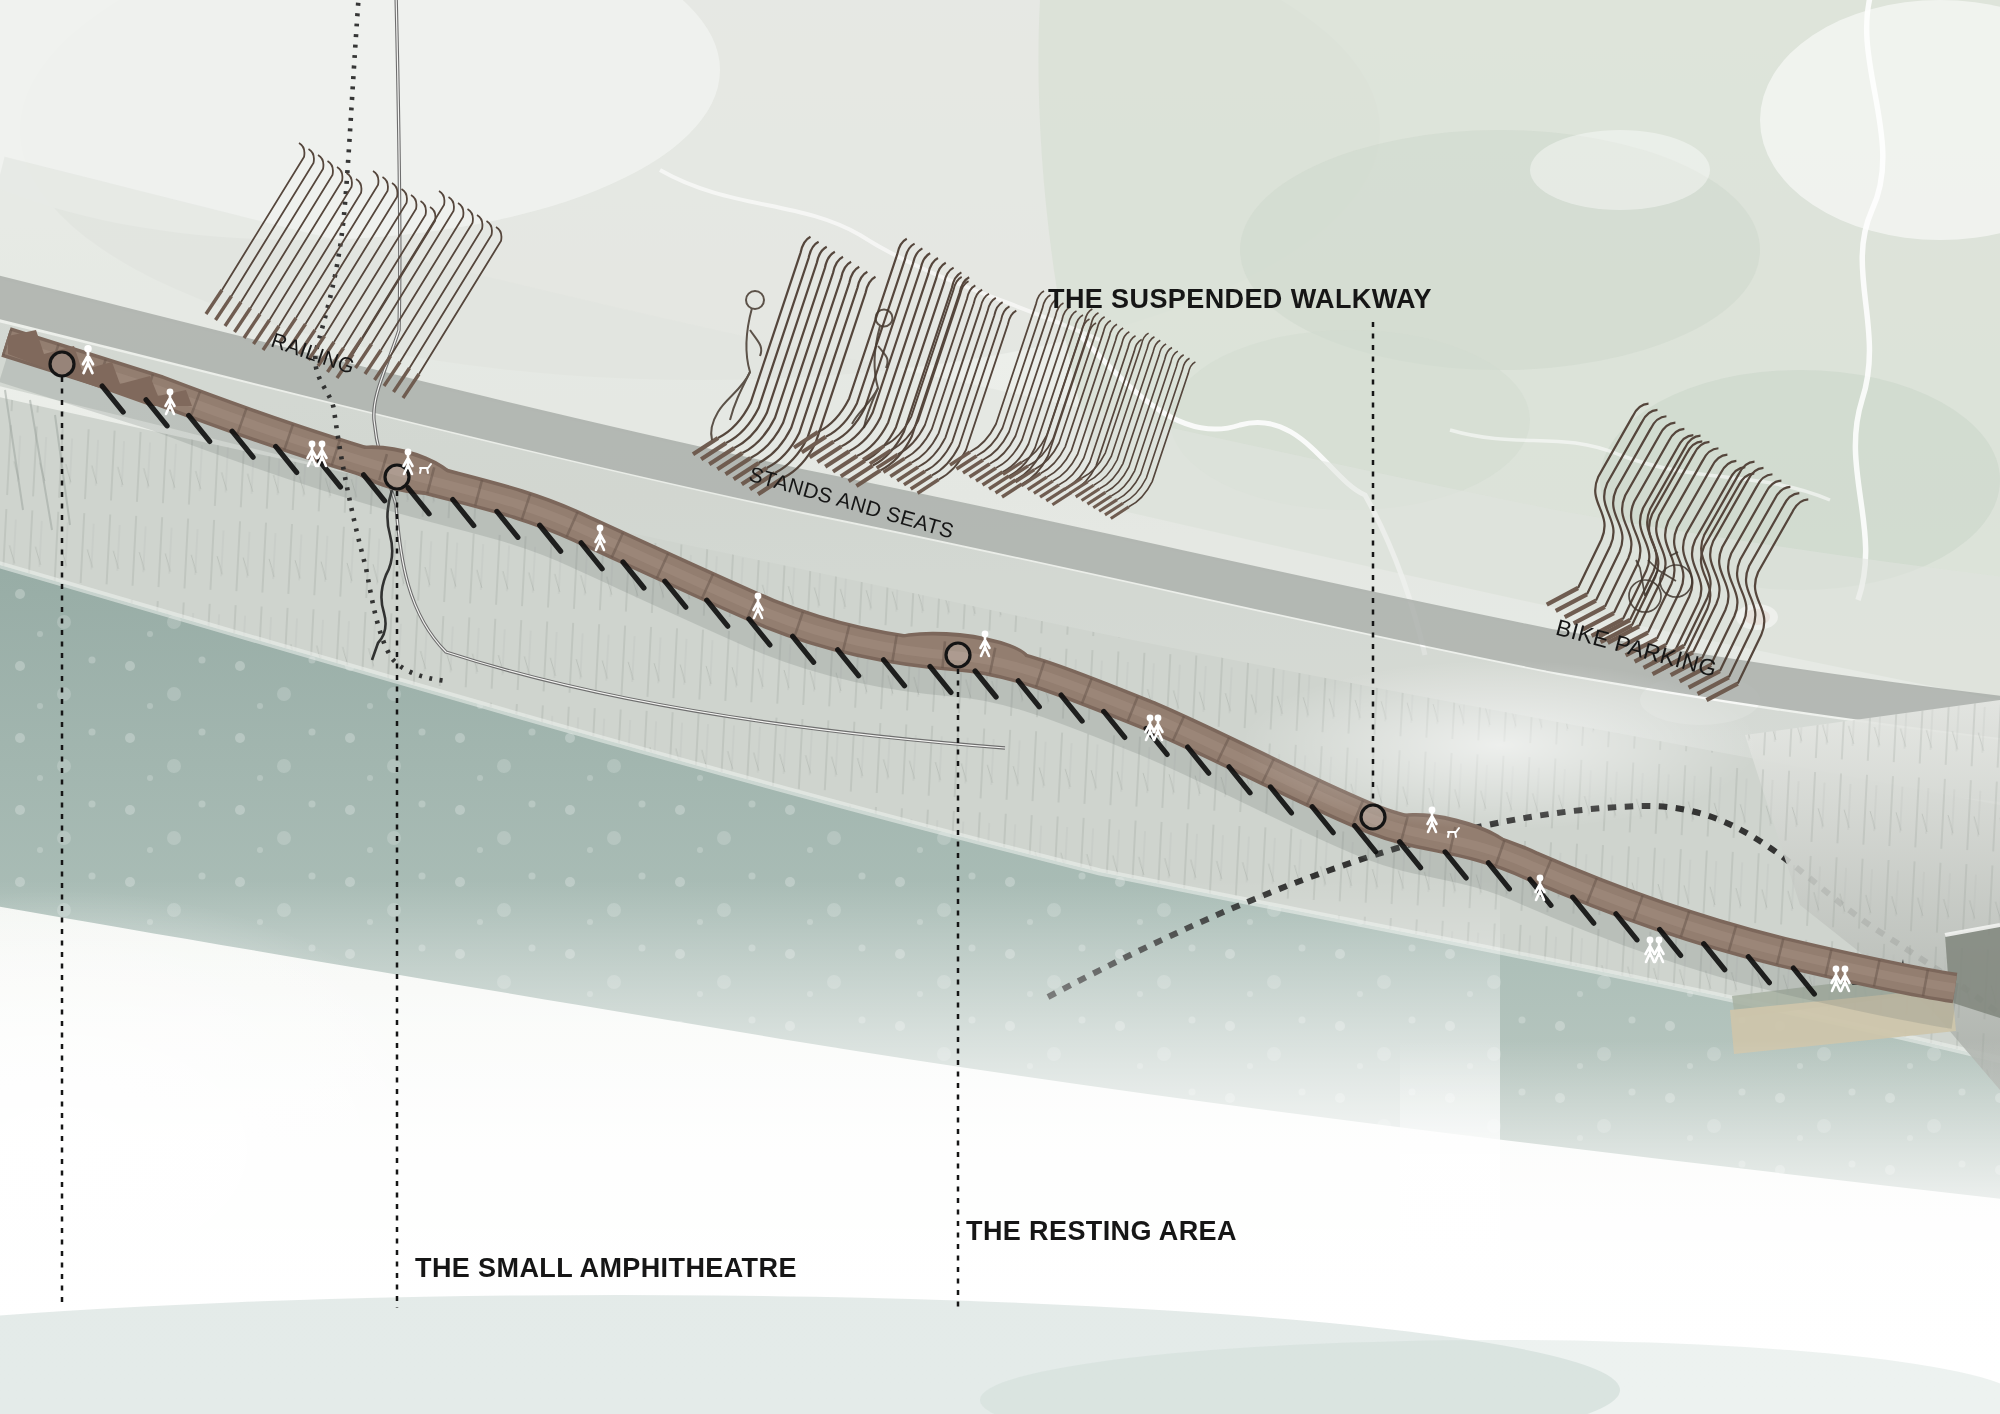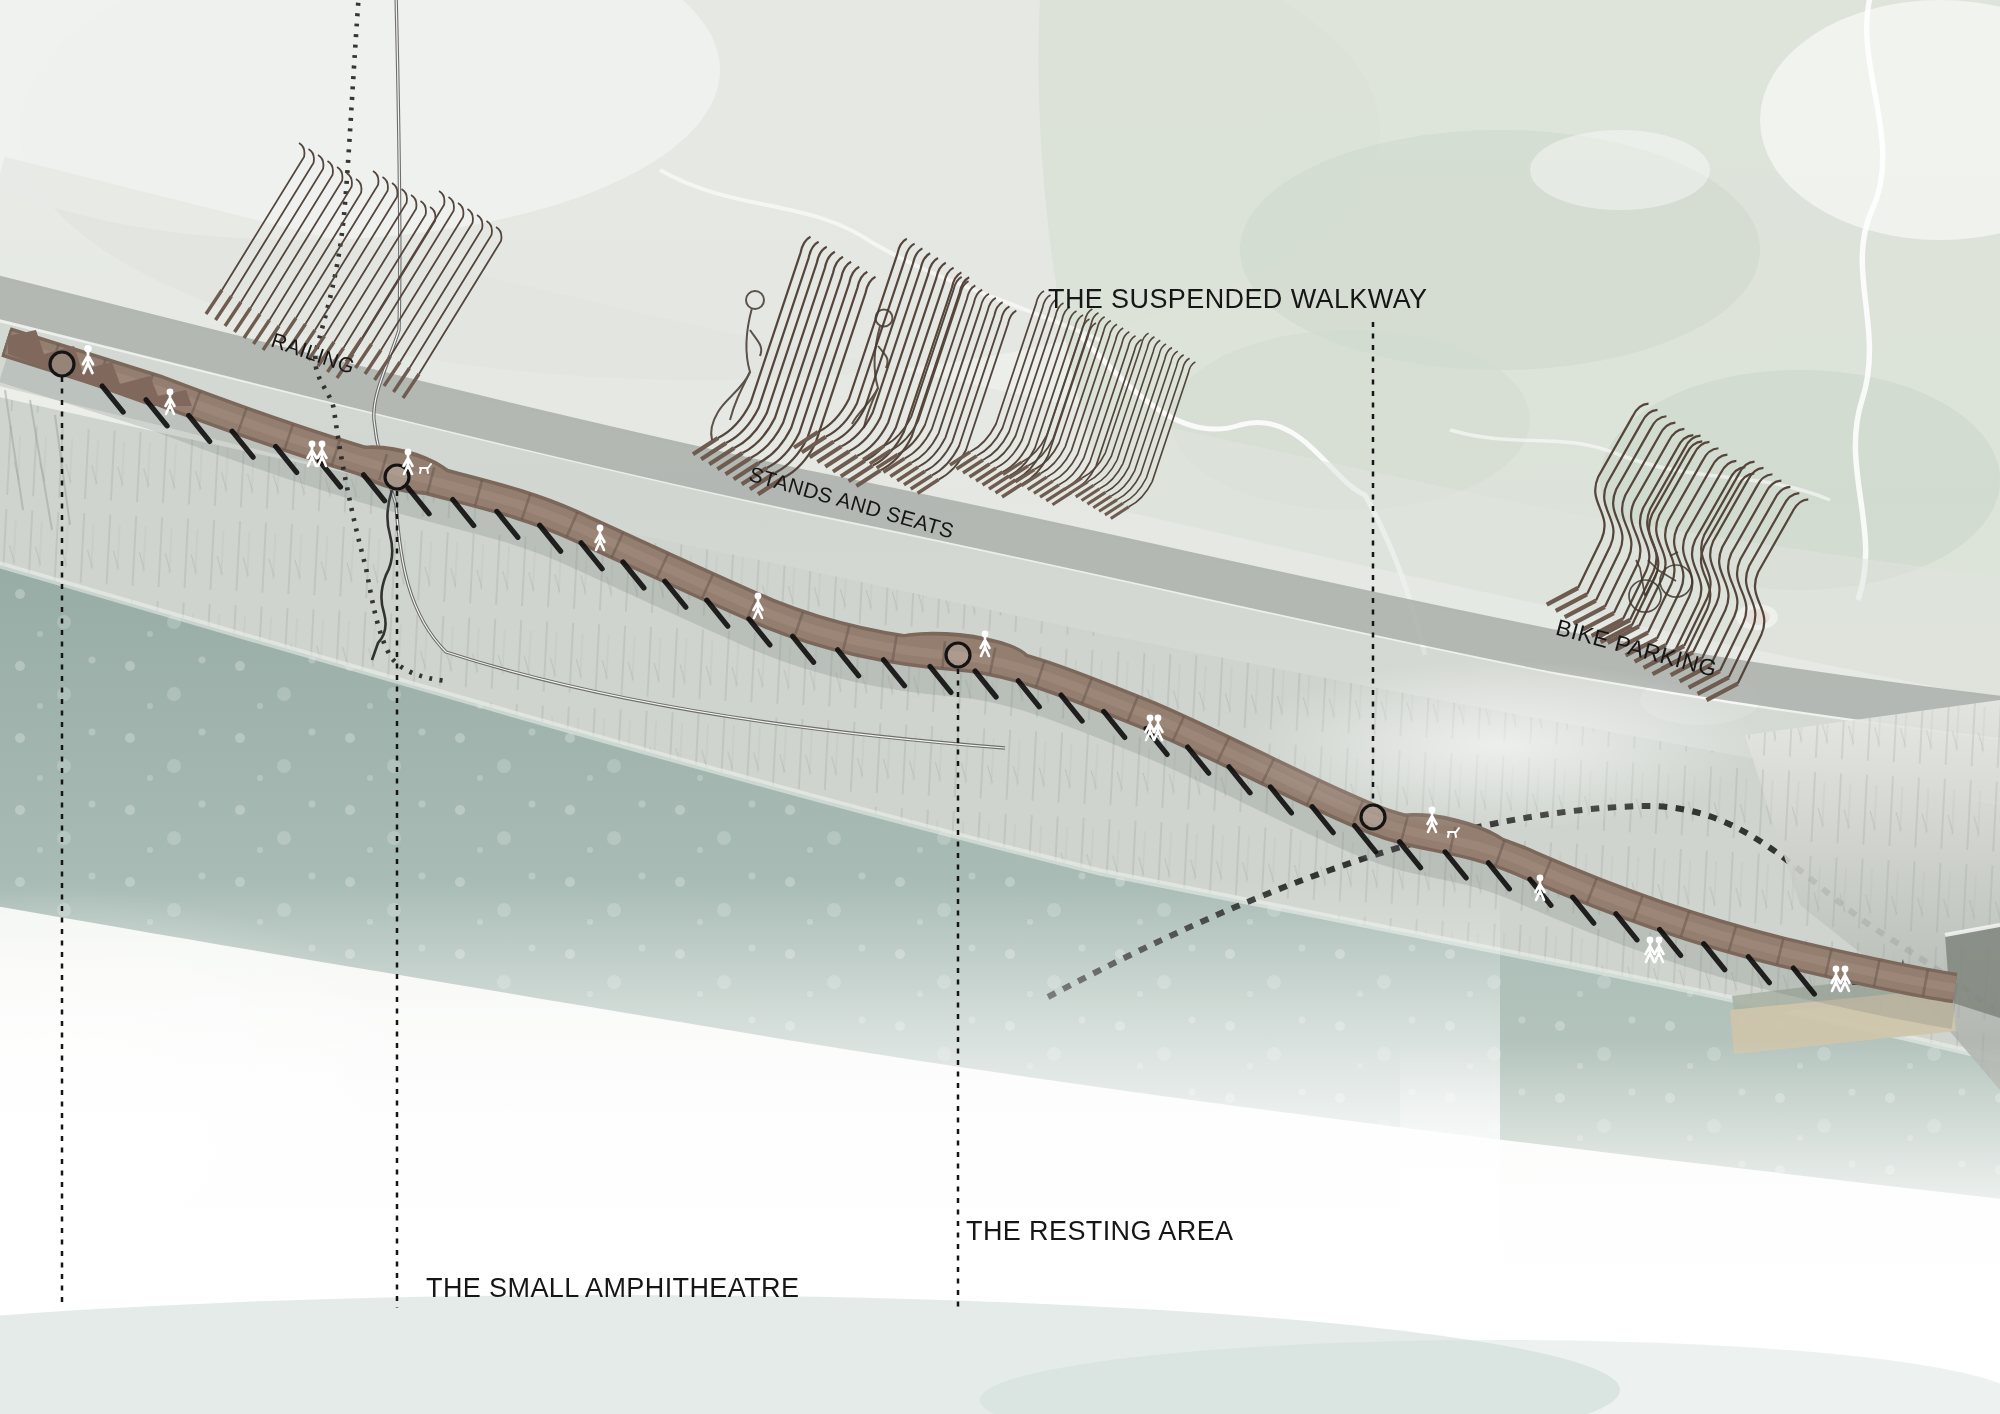--- a/index.html
+++ b/index.html
@@ -1,21 +1,21 @@
 <!DOCTYPE html>
 <html><head>
 <meta charset="utf-8">
 <style>
   html,body{margin:0;padding:0;background:#ffffff;}
   #canvas{position:relative;width:2000px;height:1414px;overflow:hidden;
           font-family:"Liberation Sans",sans-serif;background:#fdfdfc;}
   #scene{position:absolute;left:0;top:0;}
   .lbl{position:absolute;color:#161616;letter-spacing:.4px;white-space:nowrap;
        font-family:"Liberation Sans",sans-serif;}
-  .lbl-big{font-size:27px;}
+  .lbl-big{font-size:27px;font-weight:bold;}
   .lbl-sm{font-size:21px;}
   .rot{transform-origin:left top;}
 </style>
 </head>
 <body>
 
 <div id="canvas">
 <svg id="scene" width="2000" height="1414" viewBox="0 0 2000 1414">
   <defs>
     <linearGradient id="bgG" x1="0" y1="0" x2="0" y2="1">
@@ -517,15 +517,15 @@
         </g>
         <path d="M420,468 h8 M421,468 l-1,5 M427,468 l1,5 M428,468 l3,-4" stroke="#ffffff" stroke-width="2" fill="none" stroke-linecap="round"></path>
         <path d="M1448,832 h8 M1449,832 l-1,5 M1455,832 l1,5 M1456,832 l3,-4" stroke="#ffffff" stroke-width="2" fill="none" stroke-linecap="round"></path>
       </g>
 </svg>
 
   <div class="lbl lbl-sm rot" style="left:276px;top:328px;transform:rotate(19deg);">RAILING</div>
   <div class="lbl lbl-sm rot" style="left:753px;top:462px;transform:rotate(16deg);">STANDS AND SEATS</div>
   <div class="lbl lbl-big" style="left:1048px;top:284px;">THE SUSPENDED WALKWAY</div>
   <div class="lbl rot" style="left:1560px;top:614px;font-size:23px;transform:rotate(15deg);">BIKE PARKING</div>
-  <div class="lbl lbl-big" style="left:426px;top:1253px;margin-top:20px;">THE SMALL AMPHITHEATRE</div>
+  <div class="lbl lbl-big" style="left:415px;top:1253px;">THE SMALL AMPHITHEATRE</div>
   <div class="lbl lbl-big" style="left:966px;top:1216px;">THE RESTING AREA</div>
 </div>
 
 </body></html>

